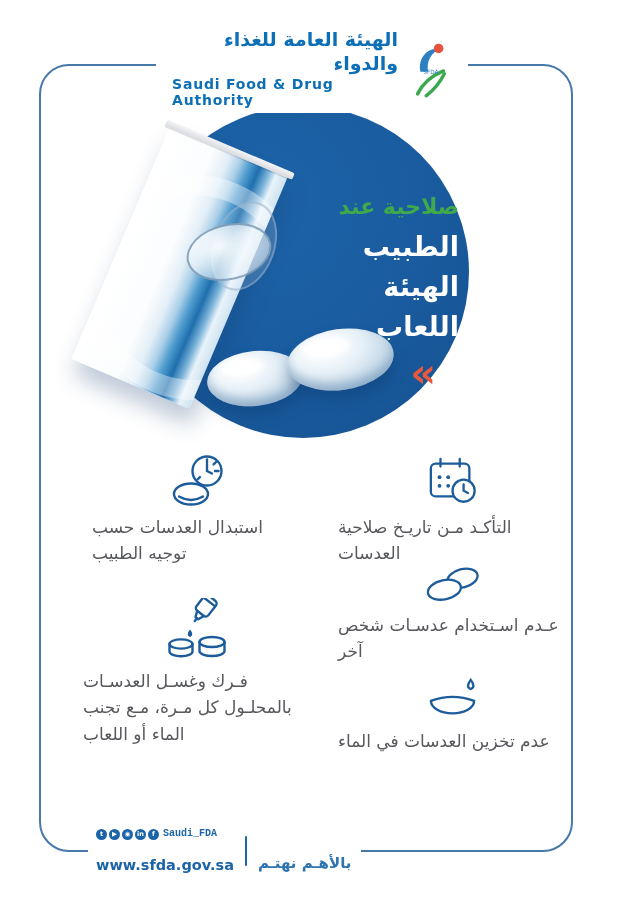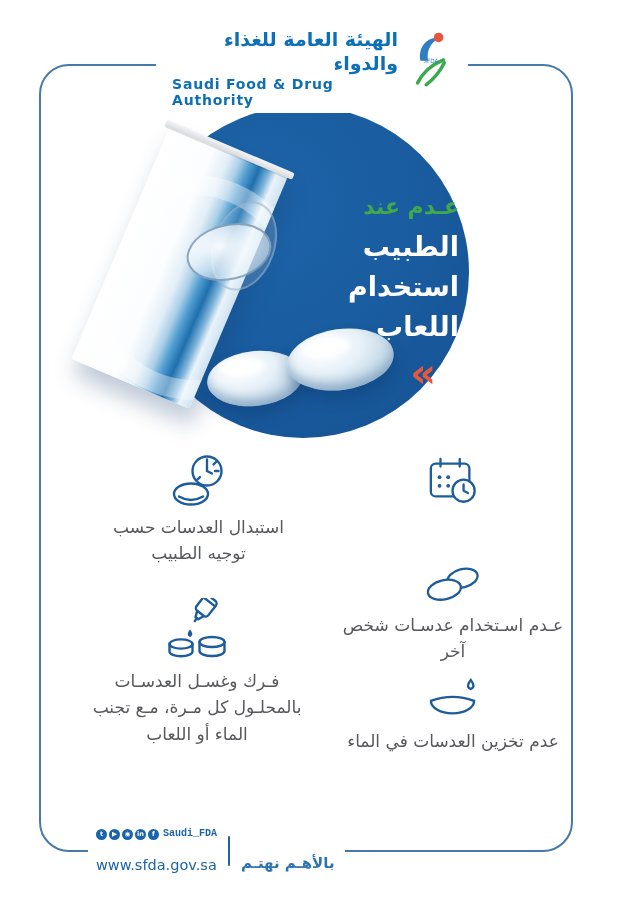--- a/index.html
+++ b/index.html
@@ -3,21 +3,21 @@
 <meta charset="utf-8">
 <style>
   html,body{margin:0;padding:0;background:#fff;}
   #canvas{position:relative;width:624px;height:900px;background:#ffffff;overflow:hidden;
           font-family:"DejaVu Sans",sans-serif;}
   
   .frame{position:absolute;left:39px;top:64px;width:530px;height:784px;
          border:2px solid #4779aa;border-radius:30px;}
   
   .logo-block{position:absolute;top:24px;left:50%;transform:translateX(-50%);
-              background:#fff;padding:4px 16px;display:flex;align-items:flex-start;gap:10px;z-index:3;}
+              background:#fff;padding:4px 16px;display:flex;align-items:center;gap:10px;z-index:3;}
   .logo-text{display:flex;flex-direction:column;align-items:flex-end;}
   .logo-ar{font-size:19px;font-weight:bold;color:#0d6fb6;direction:rtl;line-height:1.25;}
   .logo-en{font-size:14px;font-weight:bold;color:#0d6fb6;letter-spacing:.8px;line-height:1.2;}
   
   .hero-circle{position:absolute;left:137px;top:106px;width:332px;height:332px;border-radius:50%;
                background:radial-gradient(circle at 38% 30%,#1d64a8 0%,#195b9e 55%,#15508f 100%);}
   
   .lens-box{position:absolute;left:116px;top:140px;width:128px;height:254px;
             transform:rotate(23deg);z-index:2;border-radius:3px;
             box-shadow:8px 14px 22px rgba(20,60,110,.28);}
@@ -43,37 +43,37 @@
   .lens-a{left:207px;top:351px;width:96px;height:55px;transform:rotate(-6deg);}
   .lens-b{left:287px;top:329px;width:107px;height:61px;transform:rotate(-8deg);}
   
   .hero-text{position:absolute;left:333px;top:194px;width:126px;z-index:3;direction:rtl;text-align:right;}
   .hero-green{font-size:22px;font-weight:bold;color:#3fa94b;margin-bottom:8px;}
   .hero-line{font-size:27px;font-weight:bold;color:#ffffff;line-height:40px;}
   .hero-chevrons{display:block;direction:ltr;text-align:right;padding-right:26px;font-size:40px;
                  font-weight:bold;color:#e7593c;line-height:36px;margin-top:8px;letter-spacing:-3px;}
   
   .tip{position:absolute;display:flex;flex-direction:column;align-items:center;direction:rtl;}
-  .tip-text{width:100%;text-align:center;font-size:17px;color:#56585c;line-height:1.55;}
+  .tip-text{width:100%;text-align:left;font-size:17px;color:#56585c;line-height:1.55;}
   .tip-icon{flex:0 0 auto;margin-bottom:6px;}
   .tip-r1{left:338px;top:456px;width:230px;}
   .tip-l1{left:92px;top:452px;width:213px;}
   .tip-r2{left:338px;top:562px;width:230px;}
   .tip-l2{left:83px;top:598px;width:228px;}
   .tip-r3{left:338px;top:676px;width:230px;}
   
   .footer-block{position:absolute;left:88px;top:828px;height:46px;background:#fff;z-index:3;
                 display:flex;align-items:center;padding:0 10px 0 8px;gap:11px;}
   .footer-left{display:flex;flex-direction:column;align-items:flex-start;line-height:1.15;}
   .social-row{display:flex;align-items:center;gap:4px;}
   .social-icons{display:flex;gap:2px;}
   .s-ic{width:11px;height:11px;border-radius:50%;background:#1c64a8;color:#fff;font-size:6.5px;
         font-weight:bold;display:flex;align-items:center;justify-content:center;line-height:1;}
   .handle{font-size:10px;font-weight:bold;color:#1c64a8;font-family:Liberation Mono, monospace;}
-  .url{font-size:14.5px;font-weight:normal;color:#1c64a8;margin-top:17px;}
+  .url{font-size:14.5px;font-weight:bold;color:#1c64a8;margin-top:17px;}
   .footer-divider{width:2px;height:30px;background:#1c64a8;border-radius:1px;}
   .slogan{font-size:15px;font-weight:bold;color:#2e74b0;direction:rtl;margin-top:24px;}
   svg{display:block;}
 </style>
 </head>
 <body>
 
 <div id="canvas">
 
   <div class="frame"></div>
@@ -98,23 +98,23 @@
   <div class="lens-box">
     <div class="box-face"></div>
     <div class="box-lid"></div>
   </div>
   <div class="box-lens-upright"></div>
   <div class="box-lens"></div>
   <div class="lens lens-a"></div>
   <div class="lens lens-b"></div>
 
   <div class="hero-text">
-    <div class="hero-green">عـدم عند</div>
+    <div class="hero-green">صلاحية عند</div>
     <div class="hero-line">الطبيب</div>
-    <div class="hero-line">استخدام</div>
+    <div class="hero-line">الهيئة</div>
     <div class="hero-line">اللعاب</div>
     <span class="hero-chevrons">«</span>
   </div>
 
   <div class="tip tip-r1">
     <span class="tip-icon">
       <svg width="56" height="52" viewBox="0 0 58 54">
         <g stroke="#1d5c9b" stroke-width="2.4" fill="none" stroke-linecap="round">
           <rect x="6" y="8" width="40" height="34" rx="5"></rect>
           <path d="M16 3v8M36 3v8"></path>
@@ -122,20 +122,21 @@
           <path d="M40 29.5V36l4.5 2.5"></path>
         </g>
         <g fill="#1d5c9b">
           <circle cx="15" cy="22" r="2"></circle>
             <circle cx="24" cy="22" r="2"></circle>
           <circle cx="15" cy="31" r="2"></circle>
             <circle cx="24" cy="31" r="2"></circle>
         </g>
       </svg>
     </span>
+    <div class="tip-text">التأكـد مـن تاريـخ صلاحية العدسات</div>
   </div>
 
   <div class="tip tip-l1">
     <span class="tip-icon">
       <svg width="58" height="56" viewBox="0 0 58 56">
         <g stroke="#1d5c9b" stroke-width="2.4" fill="none" stroke-linecap="round">
           <circle cx="37" cy="19" r="14.5"></circle>
           <path d="M37 7.5v3.5M48.5 19H45M46 10l-2.4 2.4M27.5 27.5l2.4-2.4"></path>
           <path d="M37 12.5V19l5 2.5"></path>
           <ellipse cx="21" cy="42" rx="17" ry="10.5" fill="#fff"></ellipse>

